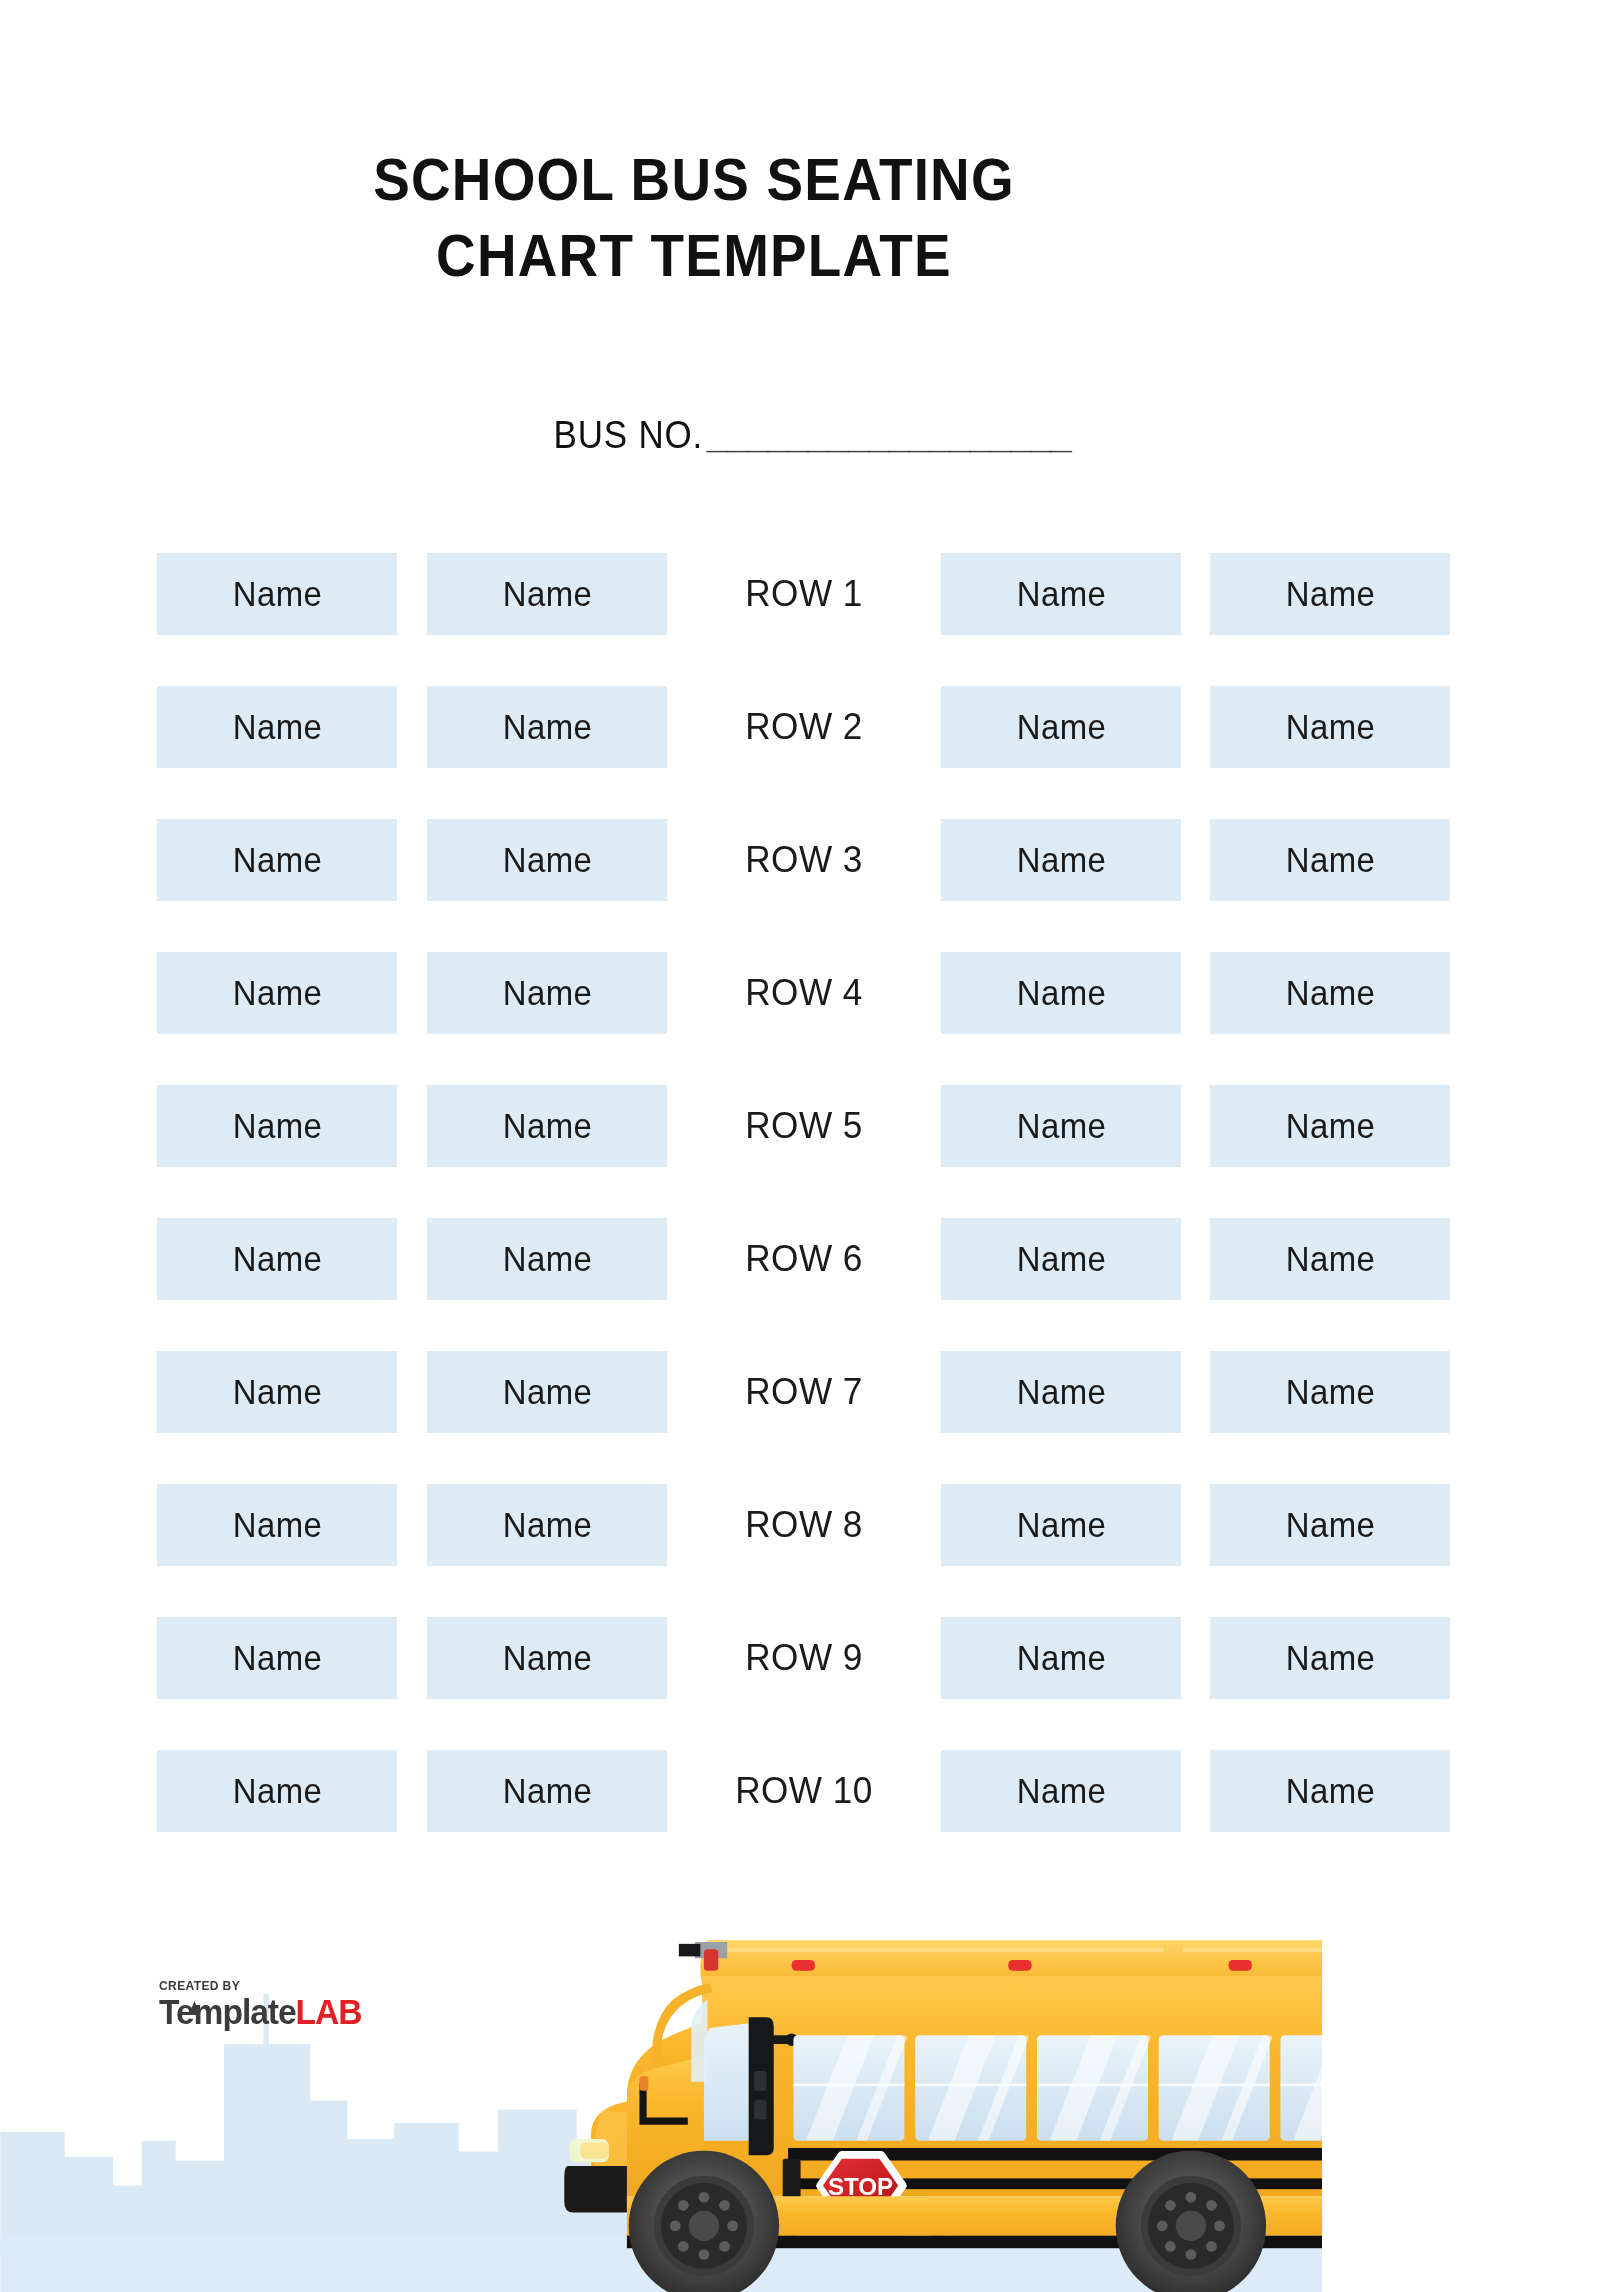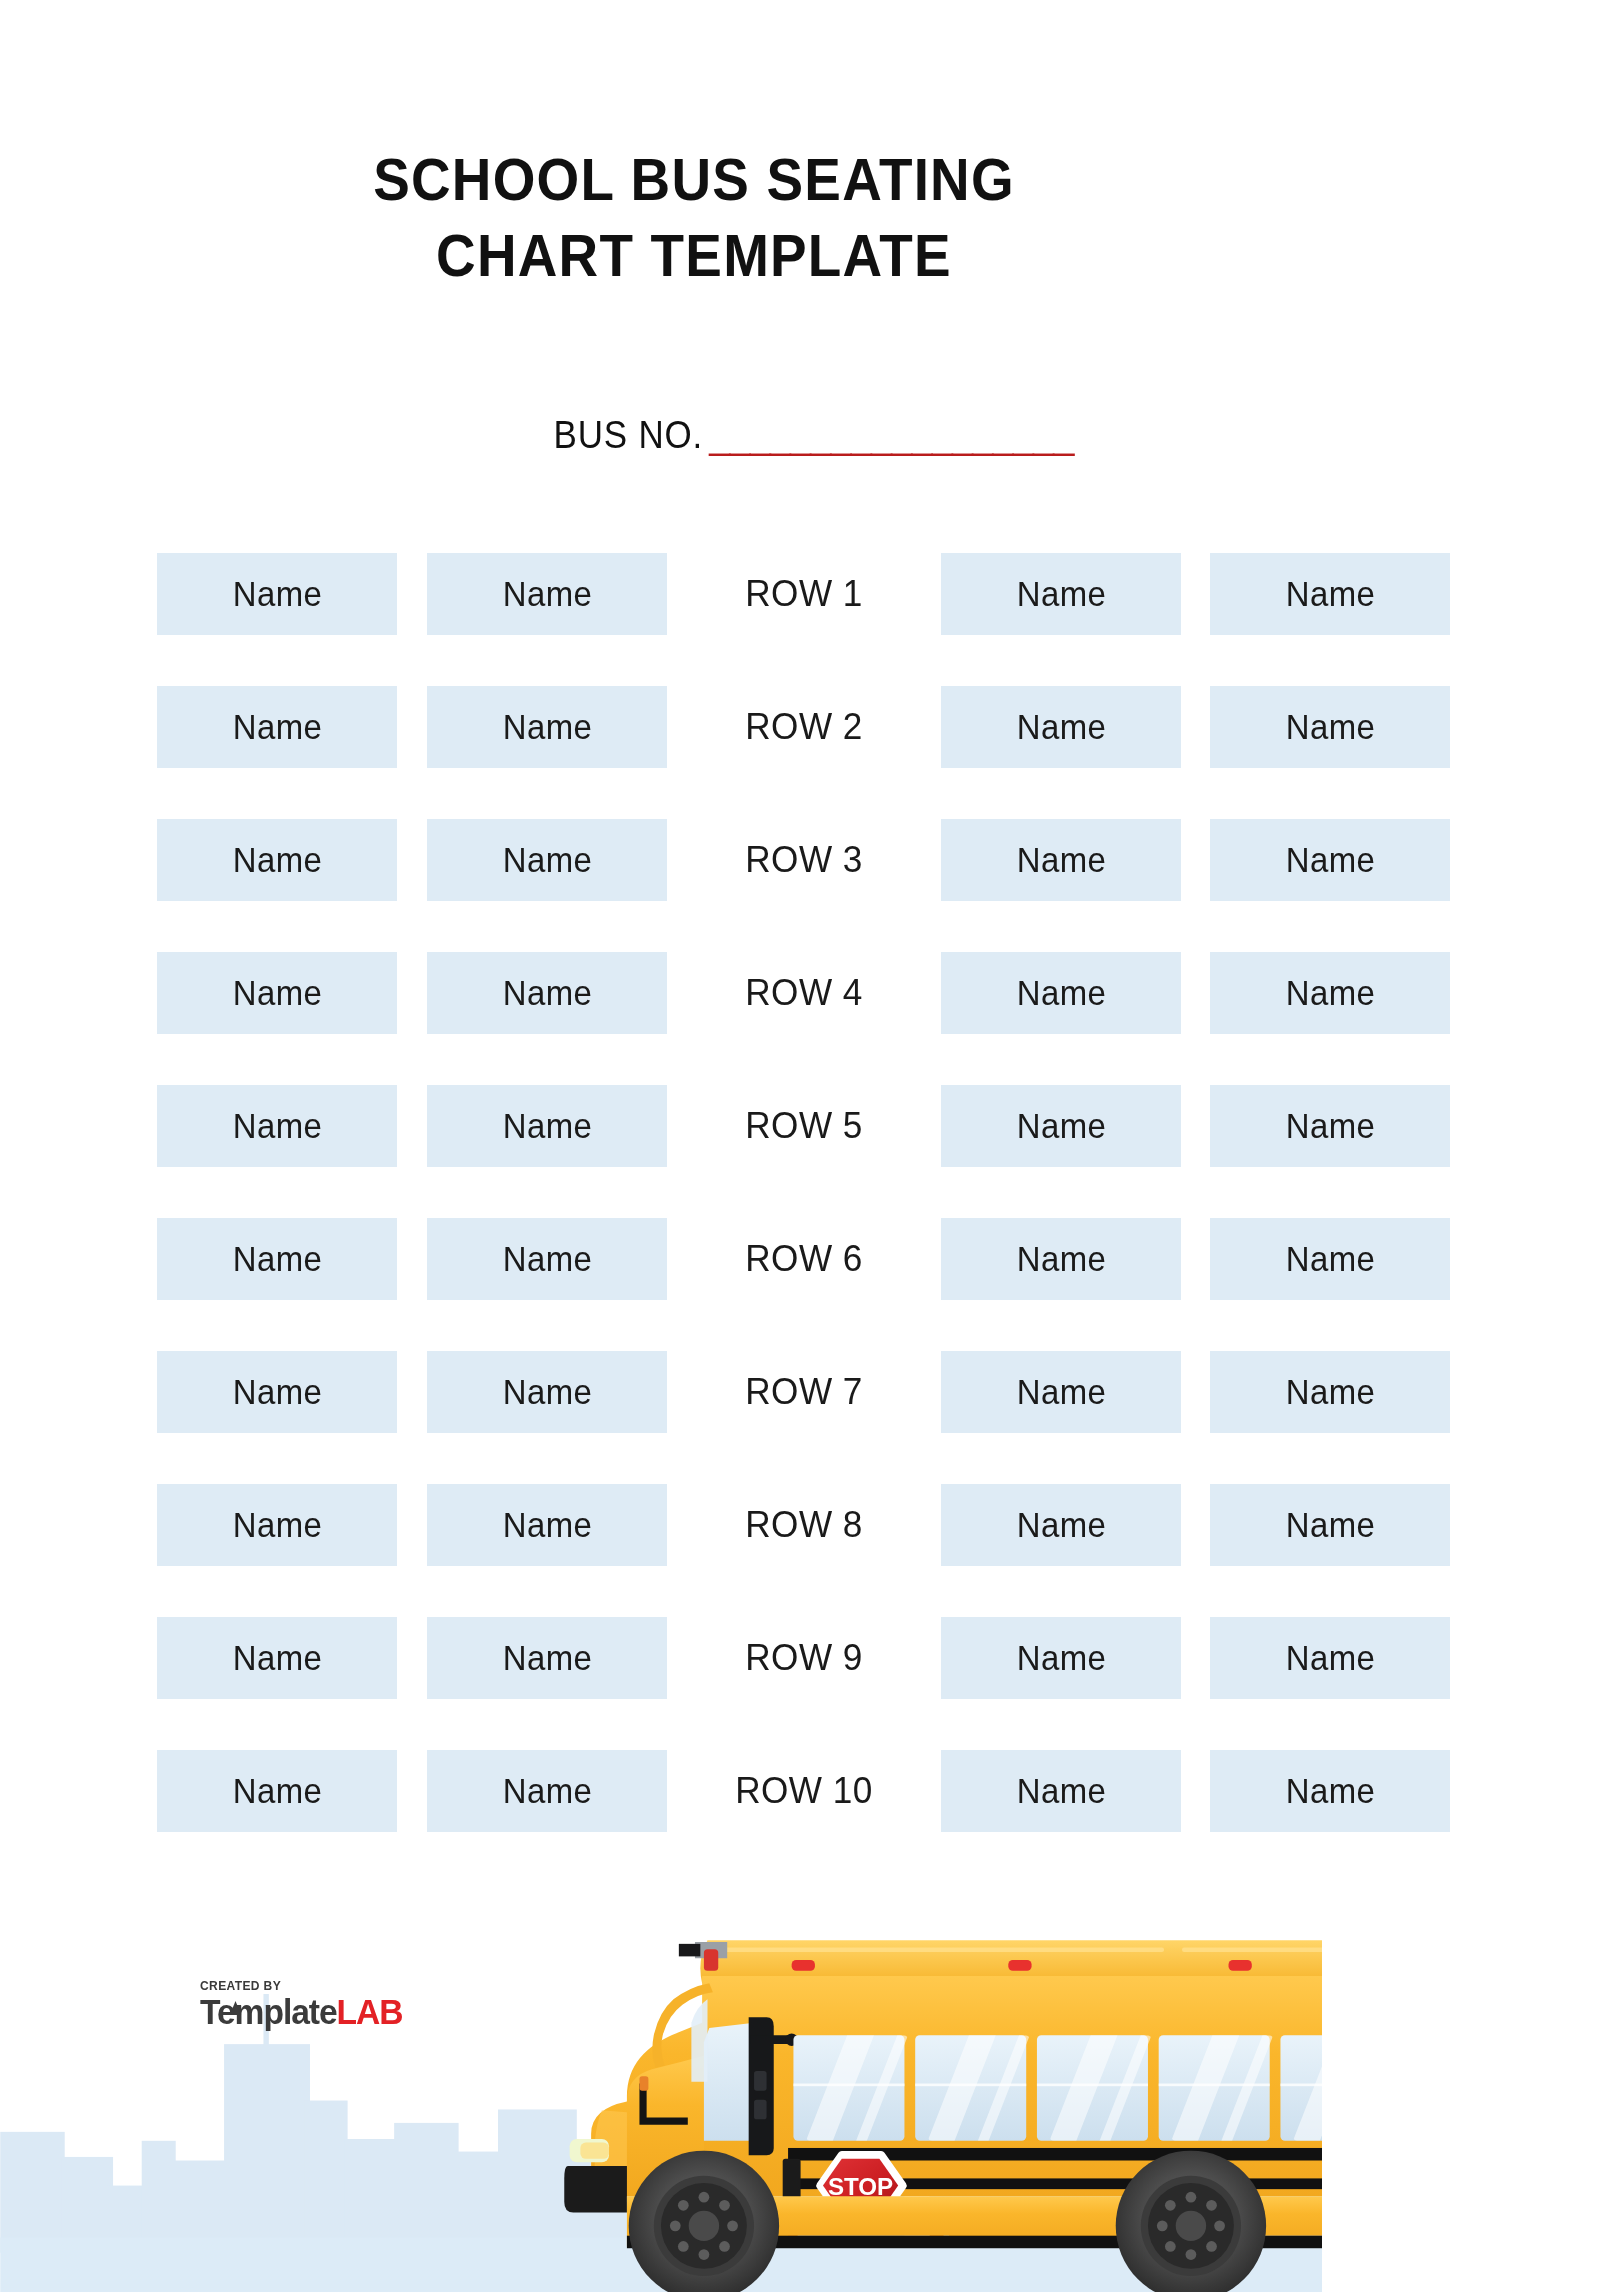--- a/index.html
+++ b/index.html
@@ -55,24 +55,25 @@
   .busno-label {
     font-size: 38px;
     color: #111111;
     letter-spacing: 0.9px;
     transform: scaleX(0.92);
     display: inline-block;
     vertical-align: baseline;
   }
   .busno-blank {
     font-size: 38px;
-    color: #b91c1c;
+    color: #404040;
     letter-spacing: -0.9px;
     display: inline-block;
     vertical-align: baseline;
+    font-style: italic;
   }
 
   
   .grid {
     position: absolute;
     top: 553px;
     left: 157px;
     width: 1325px;
   }
   .seat-row {
@@ -122,21 +123,20 @@
   }
   .footer-art svg { display: block; width: 1620px; height: 376px; }
 
   
   .logo {
     position: absolute;
     left: 159px;
     top: 1979px;
     width: 269px;
     z-index: 5;
-    margin-left: 41px;
   }
   .logo-created {
     font-size: 13.4px;
     font-weight: bold;
     color: #3a3a3a;
     letter-spacing: 0.4px;
     transform: scaleX(0.9);
     transform-origin: left;
     line-height: 1;
     margin-bottom: 1.8px;

